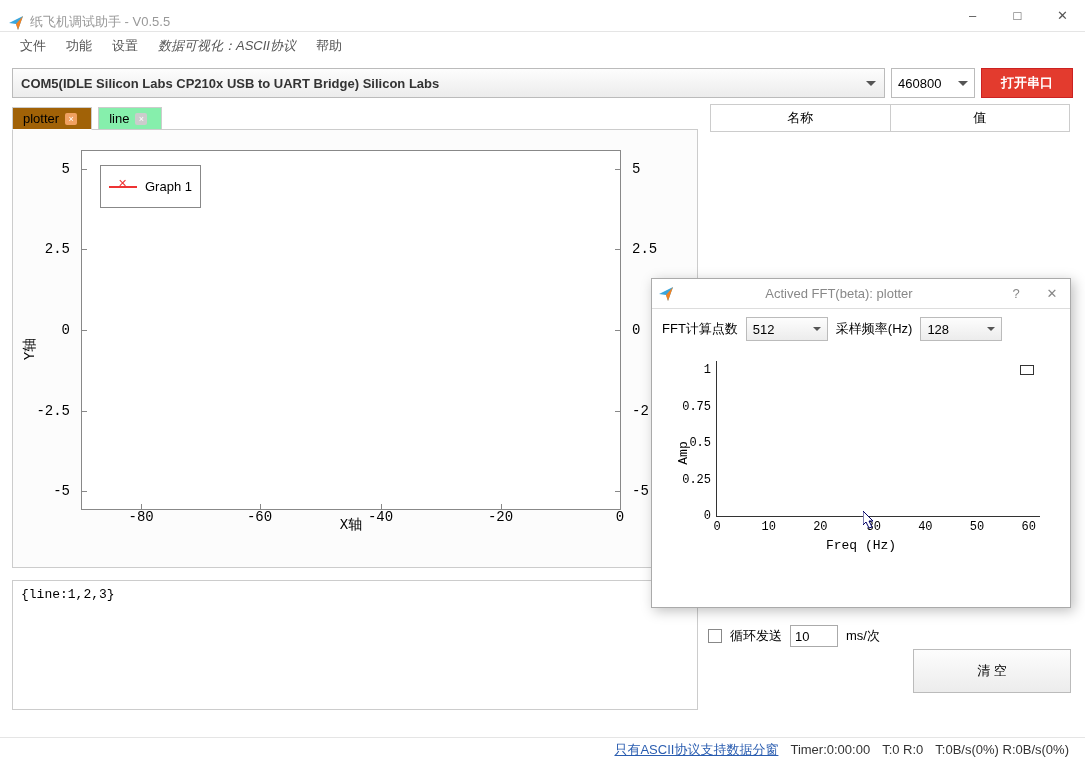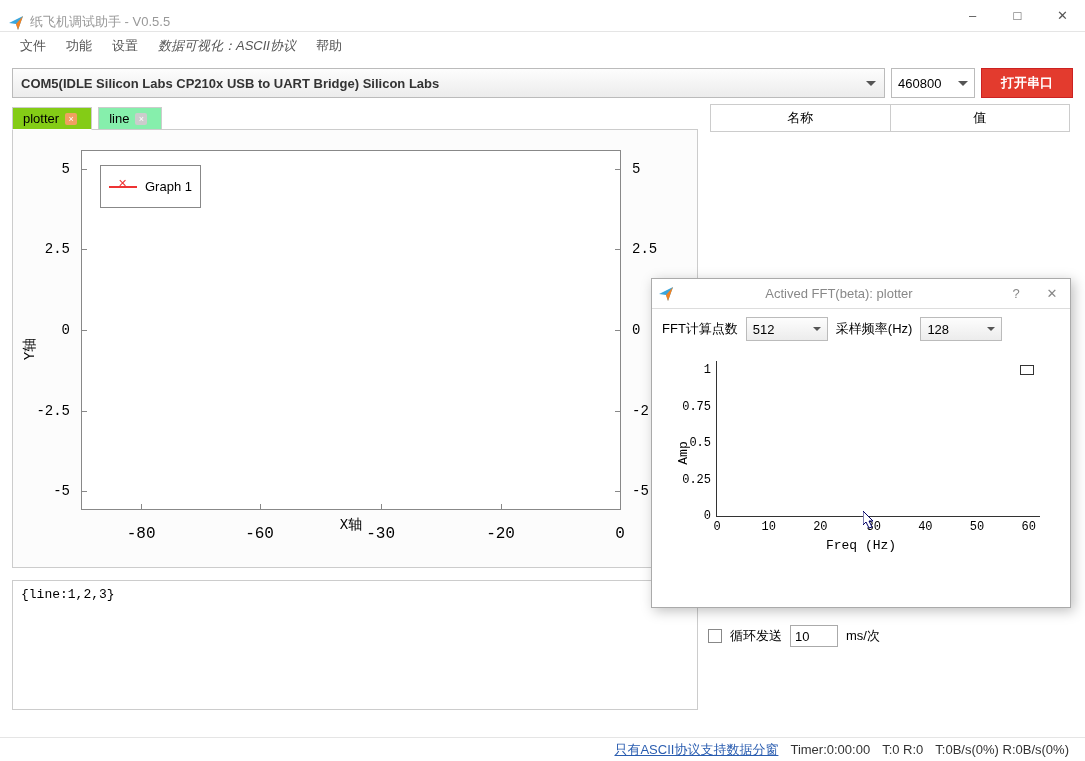--- a/index.html
+++ b/index.html
@@ -17,35 +17,35 @@
 .toolbar-row { display: flex; align-items: flex-start; padding: 8px 12px 6px 12px; gap: 6px; }
 .com-select { flex: 1; height: 30px; border: 1px solid #bbb; background: linear-gradient(#fdfdfd,#ececec); padding: 0 24px 0 8px; display: flex; align-items: center; position: relative; font-weight: 600; color: #333; }
 .com-select::after { content:""; position:absolute; right:8px; top:12px; border:5px solid transparent; border-top-color:#555; }
 .baud-select { width: 84px; height: 30px; border: 1px solid #bbb; background:#fff; padding: 0 20px 0 6px; display:flex; align-items:center; position:relative;}
 .baud-select::after { content:""; position:absolute; right:6px; top:12px; border:5px solid transparent; border-top-color:#555; }
 .open-btn { width: 92px; height: 30px; background: #e33b2e; color:#fff; font-weight:600; border:1px solid #c22; display:flex; align-items:center; justify-content:center; }
 
 .main-area { position: relative; padding: 0 12px; }
 
 .tabs-row { display:flex; align-items:flex-end; height:26px; border-bottom:1px solid #ccc; width: 686px;}
-.tab { padding: 3px 14px 3px 10px; border:1px solid #ccc; border-bottom:1px solid #fff; margin-bottom:-1px; margin-right:6px; background:#84cc16; display:flex; align-items:center; gap:6px; position:relative;}
+.tab { padding: 3px 14px 3px 10px; border:1px solid #ccc; border-bottom:1px solid #fff; margin-bottom:-1px; margin-right:6px; background:#a16207; display:flex; align-items:center; gap:6px; position:relative;}
 .tab.inactive { border-bottom:1px solid #ccc; background:#86efac; }
 .tab .tab-close { width:12px; height:12px; background:#f0a060; border-radius:2px; color:#fff; font-size:9px; line-height:12px; text-align:center;}
 .tab.inactive .tab-close { background:#ccc; }
 
 .plot-panel { width: 686px; height: 438px; border:1px solid #ccc; border-top:none; background:#fcfcfc; position:relative; padding: 20px 10px 10px 30px;}
 .plot-box { border:1px solid #888; background:#fff; position:relative; width:540px; height:360px; margin-left:38px;}
 .legend-box { position:absolute; left:18px; top:14px; border:1px solid #888; padding:13px 8px; display:flex; align-items:center; gap:8px; font-family: "Courier New", monospace; font-size:14px; background:#fff;}
 .legend-swatch { width:28px; height:2px; background:#e33; position:relative;}
 .legend-swatch::before{content:"✕"; color:#e33; position:absolute; left:9px; top:-9px; font-size:11px;}
 .y-label { position:absolute; left:6px; top:50%; transform: translateY(-50%) rotate(-90deg); font-family:"Courier New",monospace; font-size:14px;}
 .x-label { text-align:center; font-family:"Courier New",monospace; font-size:14px; margin-top:6px; margin-left:38px; width:540px;}
 .ytick { position:absolute; right:100%; margin-right:12px; font-family:"Courier New",monospace; font-size:14px; transform:translateY(-50%);}
 .ytick-r { position:absolute; left:100%; margin-left:12px; font-family:"Courier New",monospace; font-size:14px; transform:translateY(-50%);}
-.xtick { position:absolute; top:100%; margin-top:16px; font-family:"Courier New",monospace; font-size:16px; transform:translateX(-50%);}
+.xtick { position:absolute; top:100%; margin-top:0; font-family:"Courier New",monospace; font-size:14px; transform:translateX(-50%);}
 .tick-mark{position:absolute;background:#888;}
 
 .side-panel { position:absolute; left: 710px; top: 0; width: 360px; }
 .side-headers{display:flex; border:1px solid #ccc;}
 .side-headers div{flex:1; text-align:center; padding:4px 0; border-right:1px solid #ccc;}
 .side-headers div:last-child{border-right:none;}
 
 .bottom-input { position:absolute; left:12px; top: 580px; width: 686px; height: 130px; border:1px solid #ccc; background:#fff; padding:6px 8px; font-family:"Courier New",monospace;}
 
 .right-controls { position:absolute; left:700px; top:621px; width:375px;}
@@ -141,21 +141,21 @@
       <div class="tick-mark" style="left:-1px;top:72.5%;width:6px;height:1px;"></div>
       <div class="tick-mark" style="left:-1px;top:95%;width:6px;height:1px;"></div>
       <div class="tick-mark" style="right:-1px;top:5%;width:6px;height:1px;"></div>
       <div class="tick-mark" style="right:-1px;top:27.5%;width:6px;height:1px;"></div>
       <div class="tick-mark" style="right:-1px;top:50%;width:6px;height:1px;"></div>
       <div class="tick-mark" style="right:-1px;top:72.5%;width:6px;height:1px;"></div>
       <div class="tick-mark" style="right:-1px;top:95%;width:6px;height:1px;"></div>
 
       <div class="xtick" style="left:11%">-80</div>
       <div class="xtick" style="left:33%">-60</div>
-      <div class="xtick" style="left:55.5%">-30</div>
+      <div class="xtick" style="left:55.5%">-40</div>
       <div class="xtick" style="left:77.8%">-20</div>
       <div class="xtick" style="left:100%">0</div>
       <div class="tick-mark" style="bottom:-1px;left:11%;width:1px;height:6px;"></div>
       <div class="tick-mark" style="bottom:-1px;left:33%;width:1px;height:6px;"></div>
       <div class="tick-mark" style="bottom:-1px;left:55.5%;width:1px;height:6px;"></div>
       <div class="tick-mark" style="bottom:-1px;left:77.8%;width:1px;height:6px;"></div>
       <div class="tick-mark" style="bottom:-1px;left:100%;width:1px;height:6px;"></div>
     </div>
     <div class="x-label">X轴</div>
   </div>
@@ -171,20 +171,21 @@
 <div class="bottom-input">{line:1,2,3}</div>
 
 <div class="right-controls">
   <div class="ctrl-row">
     <span class="checkbox"></span>
     <span>循环发送</span>
     <input class="num-input" value="10" style="">
     <span>ms/次</span>
     <div style="flex:1"></div>
   </div>
+  <div class="big-btn" style="position:absolute; right:4px; top:28px;">清 空</div>
 </div>
 
 <div class="fft-dialog">
   <div class="fft-titlebar">
     <svg width="16" height="16" viewBox="0 0 16 16" style="margin-right:6px;">
         <polygon points="1,8 15,1 10,15 8,9" fill="#3aa6dd"></polygon>
         <polygon points="8,9 15,1 10,15" fill="#f58220"></polygon>
       </svg>
     <div class="title">Actived FFT(beta): plotter</div>
     <div class="dlg-btn">?</div>

